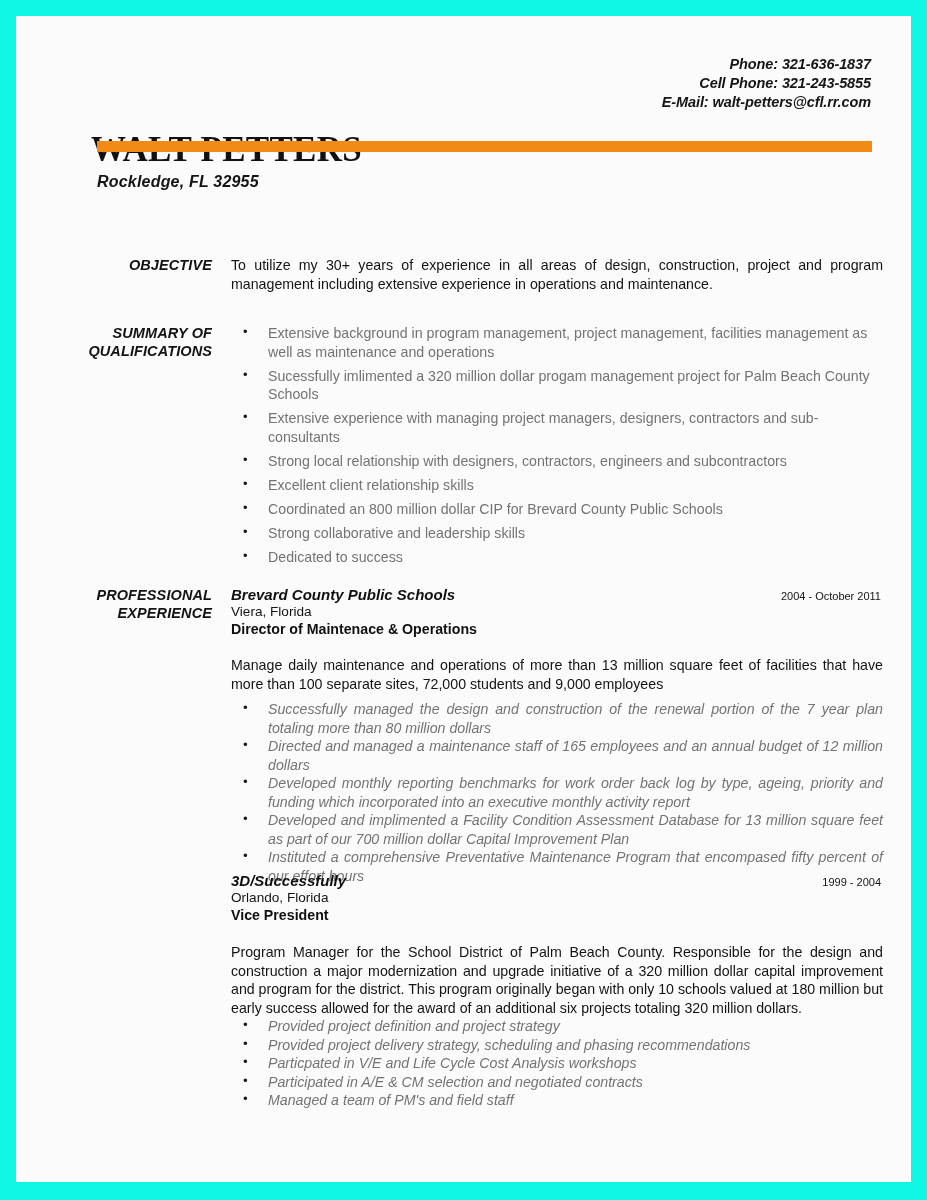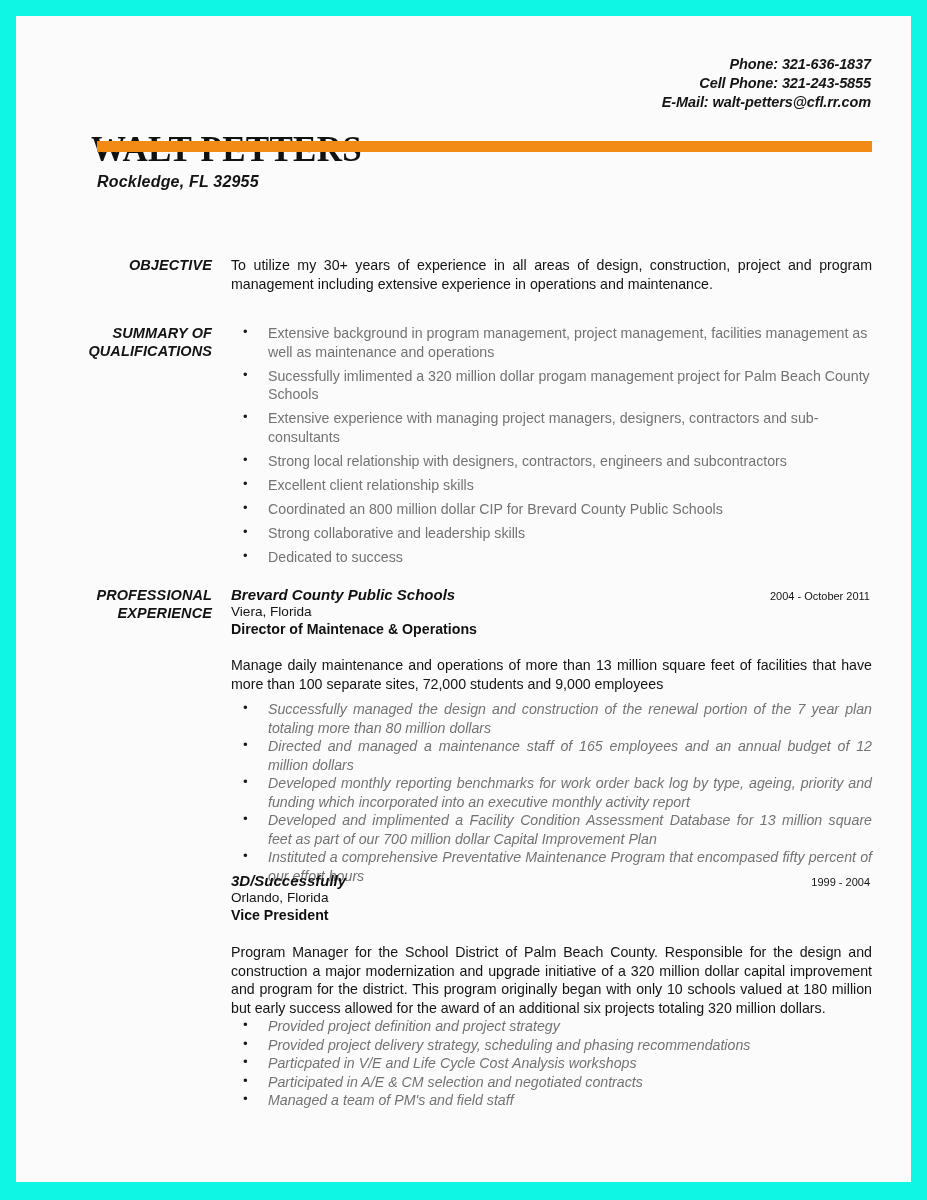--- a/index.html
+++ b/index.html
@@ -99,21 +99,21 @@
     box-sizing: border-box;
     font-weight: bold;
     font-style: italic;
     font-size: 14.5px;
     line-height: 18px;
     color: #131313;
     letter-spacing: 0.1px;
   }
   .body-col {
     flex: 1 1 auto;
-    padding-right: 39px;
+    padding-right: 28px;
     box-sizing: border-box;
   }
 
   .para {
     font-size: 14.2px;
     line-height: 18.5px;
     color: #141414;
     text-align: justify;
     margin: 0;
   }

